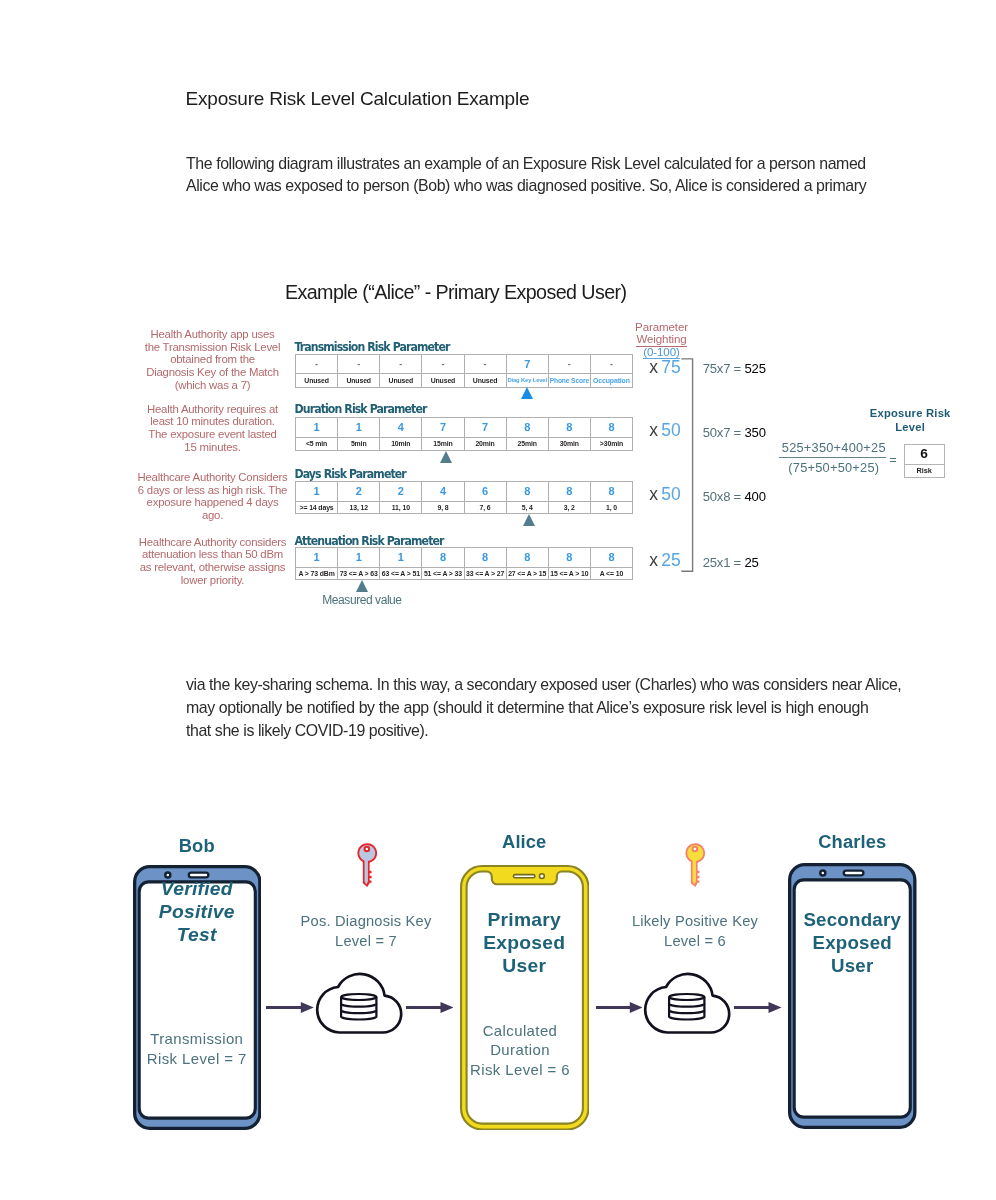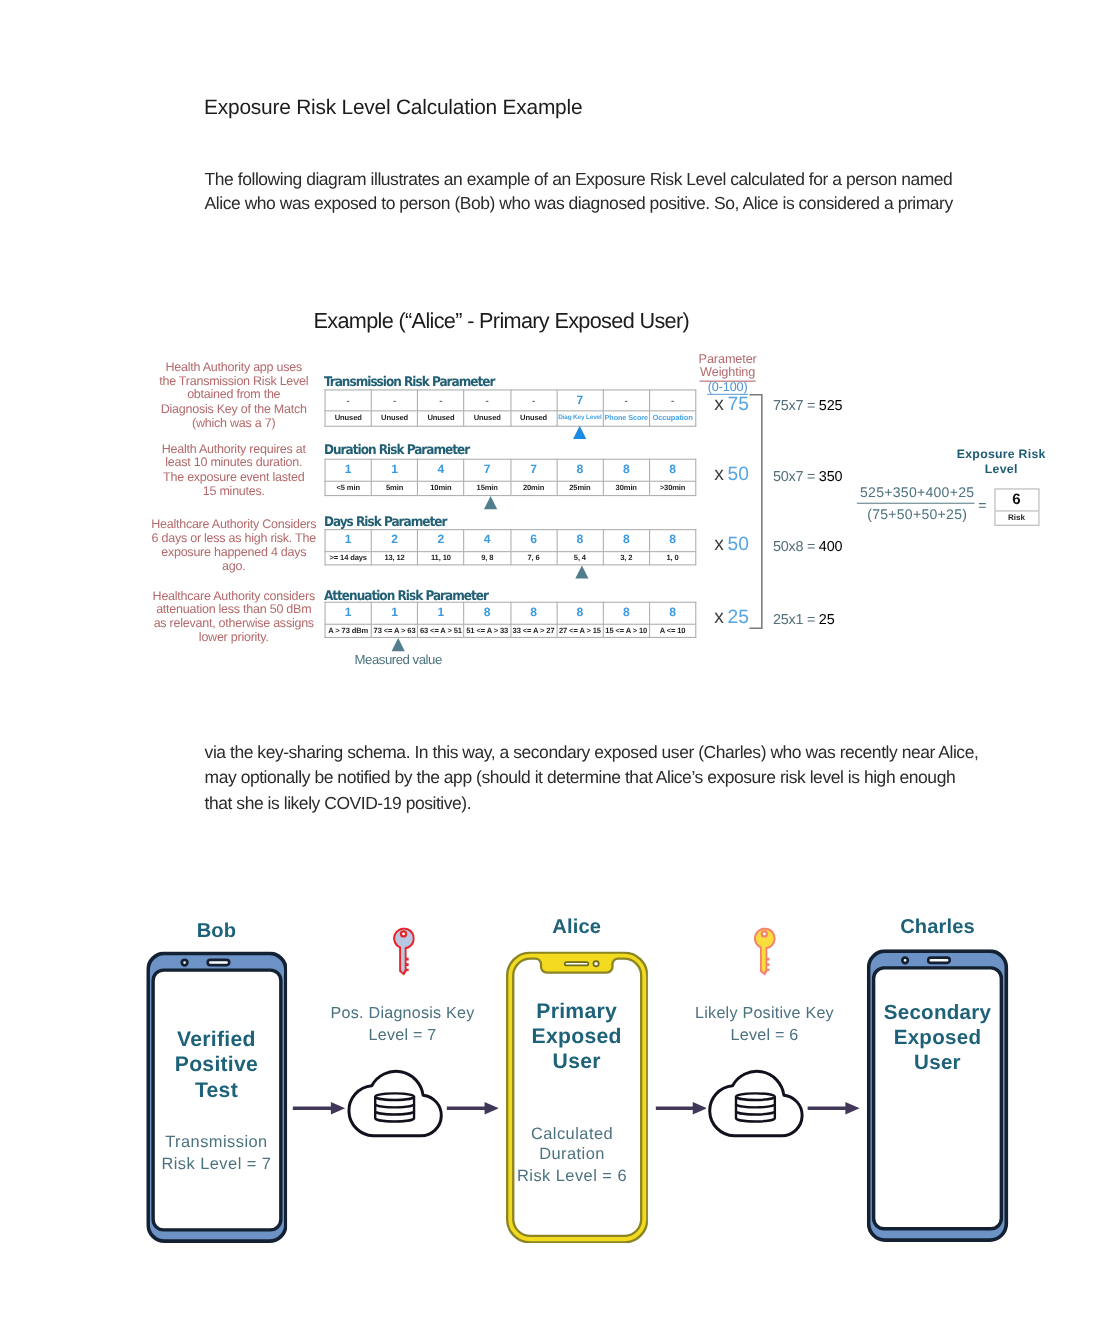--- a/index.html
+++ b/index.html
@@ -78,21 +78,21 @@
 </style>
 </head>
 <body>
 
 <div id="doc-title" class="abs">Exposure Risk Level Calculation Example</div>
 <div id="intro-para" class="para">
     <div>The following diagram illustrates an example of an Exposure Risk Level calculated for a person named</div>
     <div>Alice who was exposed to person (Bob) who was diagnosed positive.  So, Alice is considered a primary</div>
   </div>
 <div id="second-para" class="para">
-    <div>via the key-sharing schema.  In this way, a secondary exposed user (Charles) who was recently near Alice,</div>
+    <div>via the key-sharing schema.  In this way, a secondary exposed user (Charles) who was considers near Alice,</div>
     <div>may optionally be notified by the app (should it determine that Alice’s exposure risk level is high enough</div>
     <div>that she is likely COVID-19 positive).</div>
   </div>
 <div id="diagram-caption" class="abs">Example (“Alice” - Primary Exposed User)</div>
 
 <div id="weighting-head">
   <div>Parameter</div>
   <div><span class="u1">Weighting</span></div>
   <div><span class="u2">(0-100)</span></div>
 </div>
@@ -261,21 +261,21 @@
 </div>
 
 <div id="flow">
     <svg viewBox="0 0 128.5 265" width="128.5" height="265" class="abs" style="left: 132.5px; top: 864.5px;">
       <rect x="1.65" y="1.65" width="125.2" height="261.7" rx="15" ry="15" fill="#6d92c6" stroke="#132132" stroke-width="3.3"></rect>
       <rect x="6.2" y="16.9" width="116.1" height="236.2" rx="9.5" ry="9.5" fill="#ffffff" stroke="#132132" stroke-width="3.1"></rect>
       <circle cx="34.8" cy="10" r="2.5" fill="#ffffff" stroke="#132132" stroke-width="2.5"></circle>
       <rect x="55.8" y="7.6" width="19.6" height="4.8" rx="2.4" ry="2.4" fill="#ffffff" stroke="#132132" stroke-width="2.4"></rect>
     </svg>
     <div class="pname" style="left: 116.75px; top: 834.7px;">Bob</div>
-    <div class="scr-title" style="left: 116.75px; top: 934px;">
+    <div class="scr-title" style="left: 116.75px; top: 877px; font-style: italic;">
       <div>Verified</div>
       <div>Positive</div>
       <div>Test</div>
     </div>
     <div class="scr-body" style="left: 106.75px; top: 1029.4px;">
       <div>Transmission</div>
       <div>Risk Level = 7</div>
     </div>
     <svg viewBox="0 0 129.5 265.5" width="129.5" height="265.5" class="abs" style="left: 459.5px; top: 864.5px;">
       <rect x="1.05" y="1.05" width="127.4" height="263.4" rx="21" ry="21" fill="#f2da1e" stroke="#8a8424" stroke-width="2.1"></rect>

